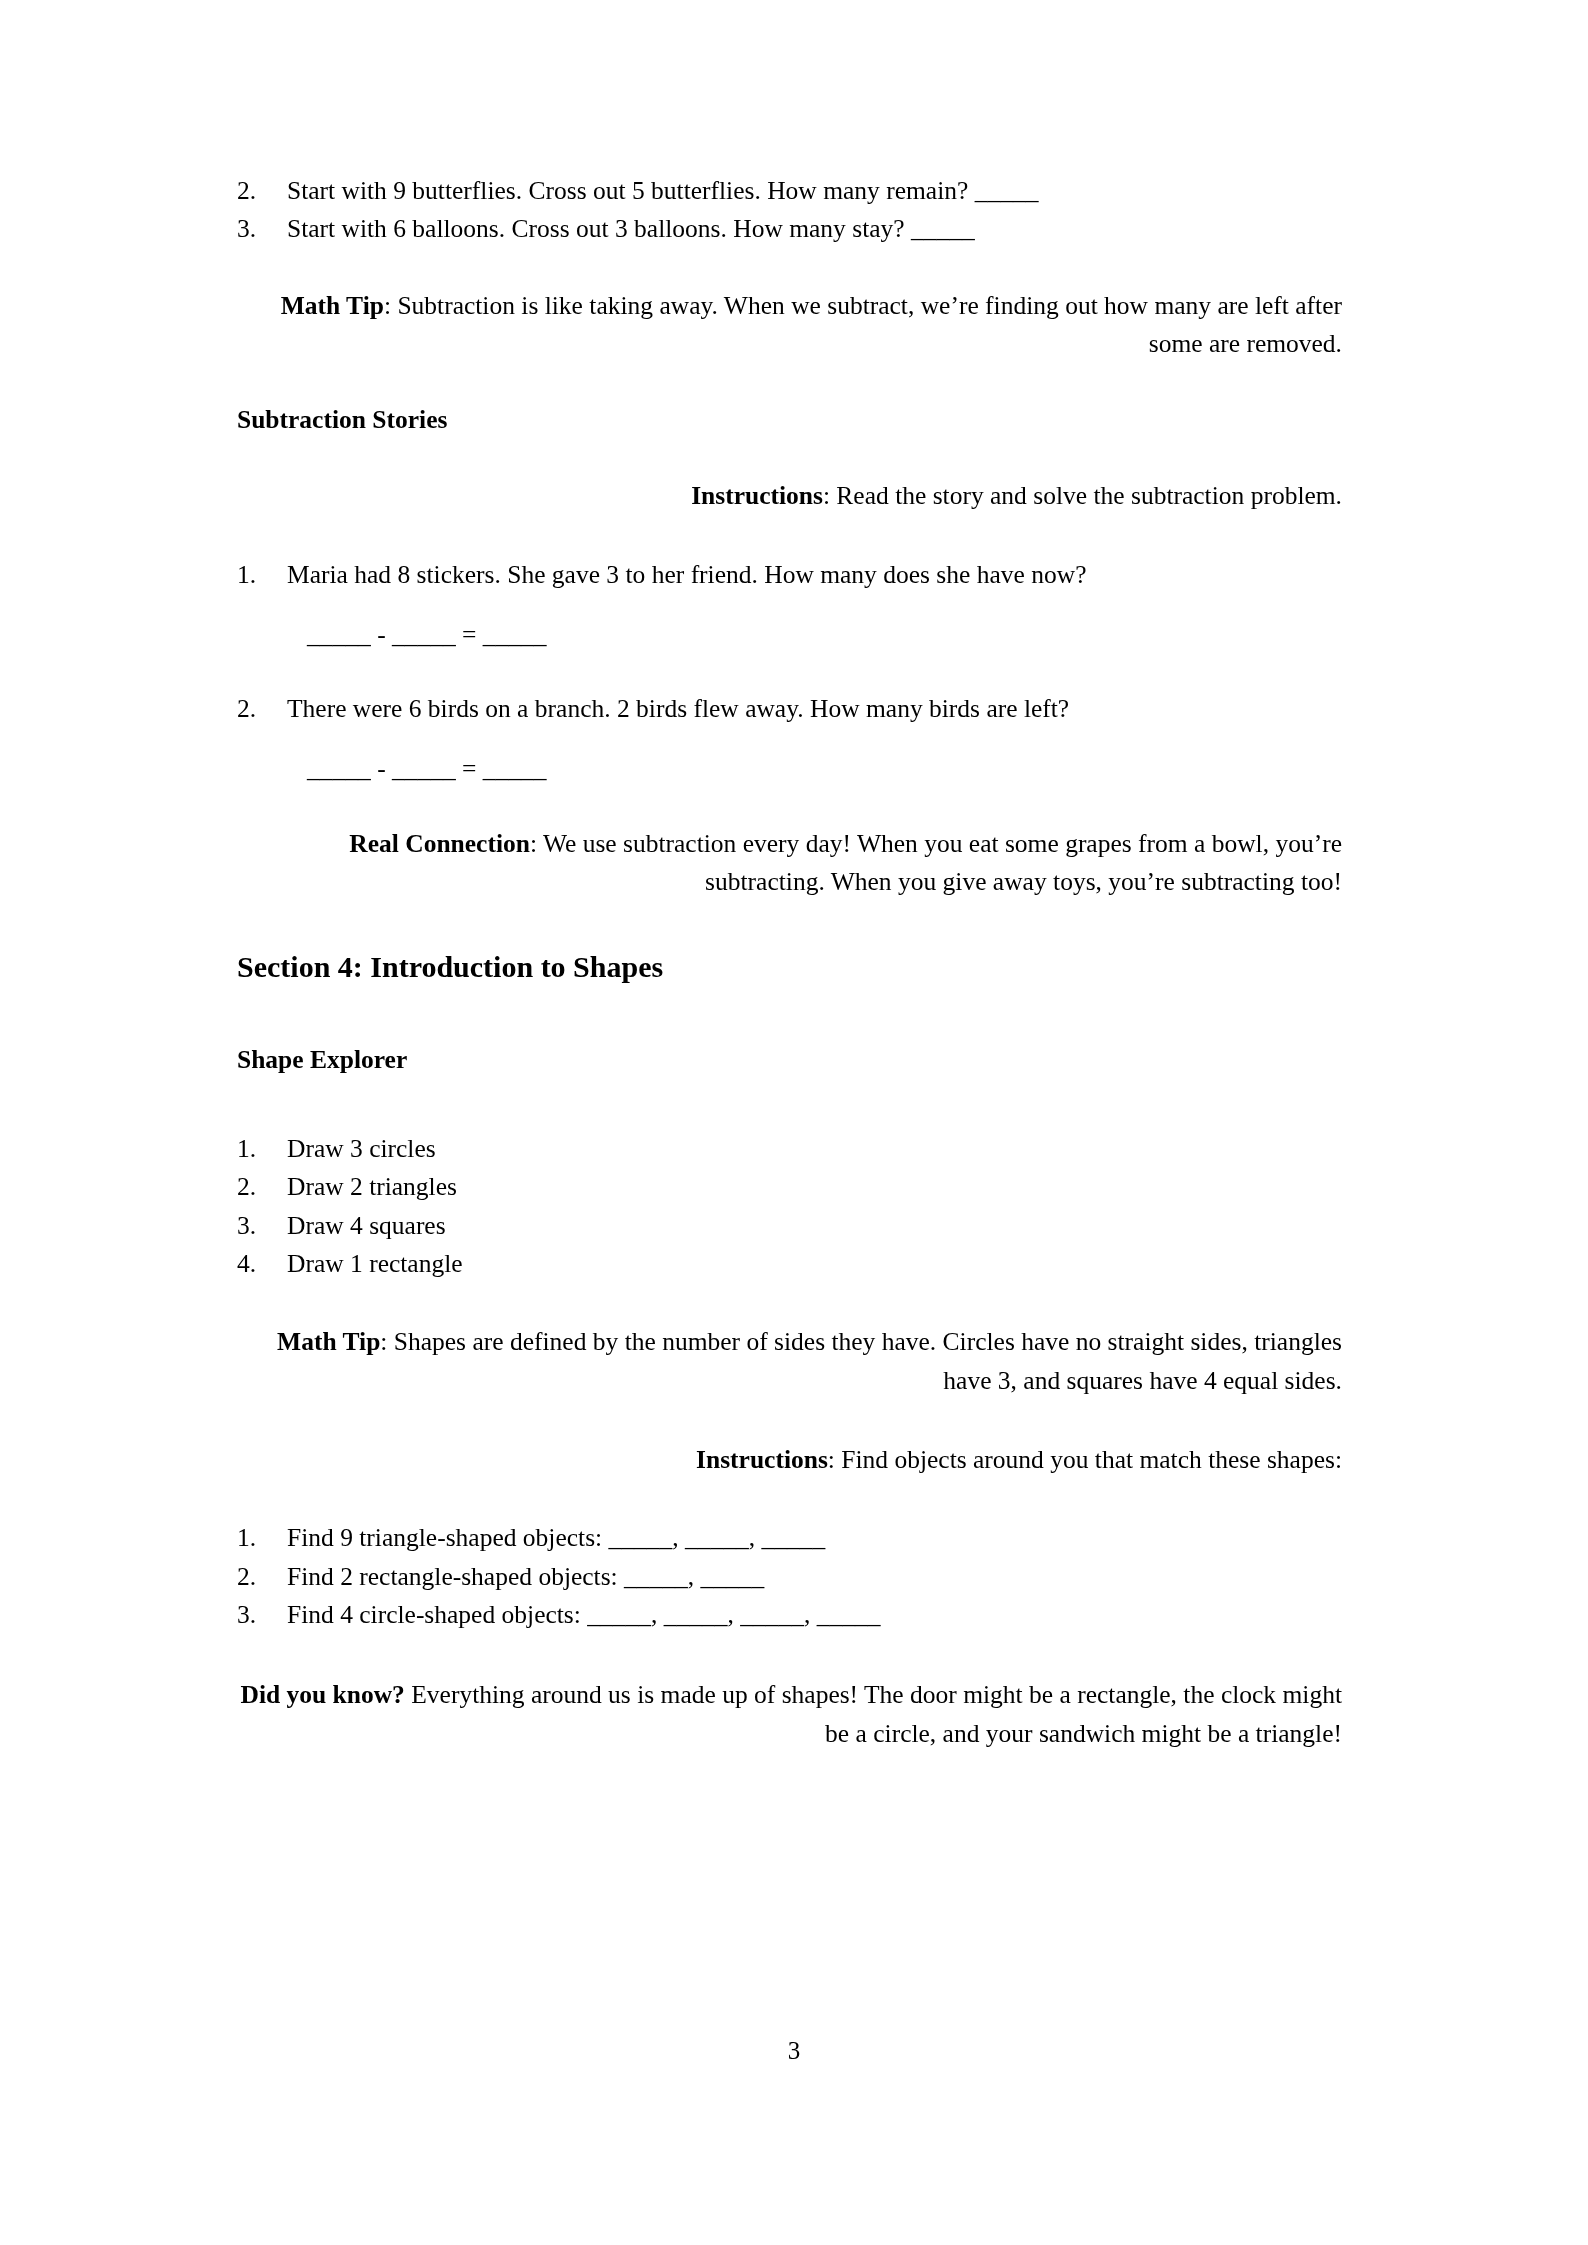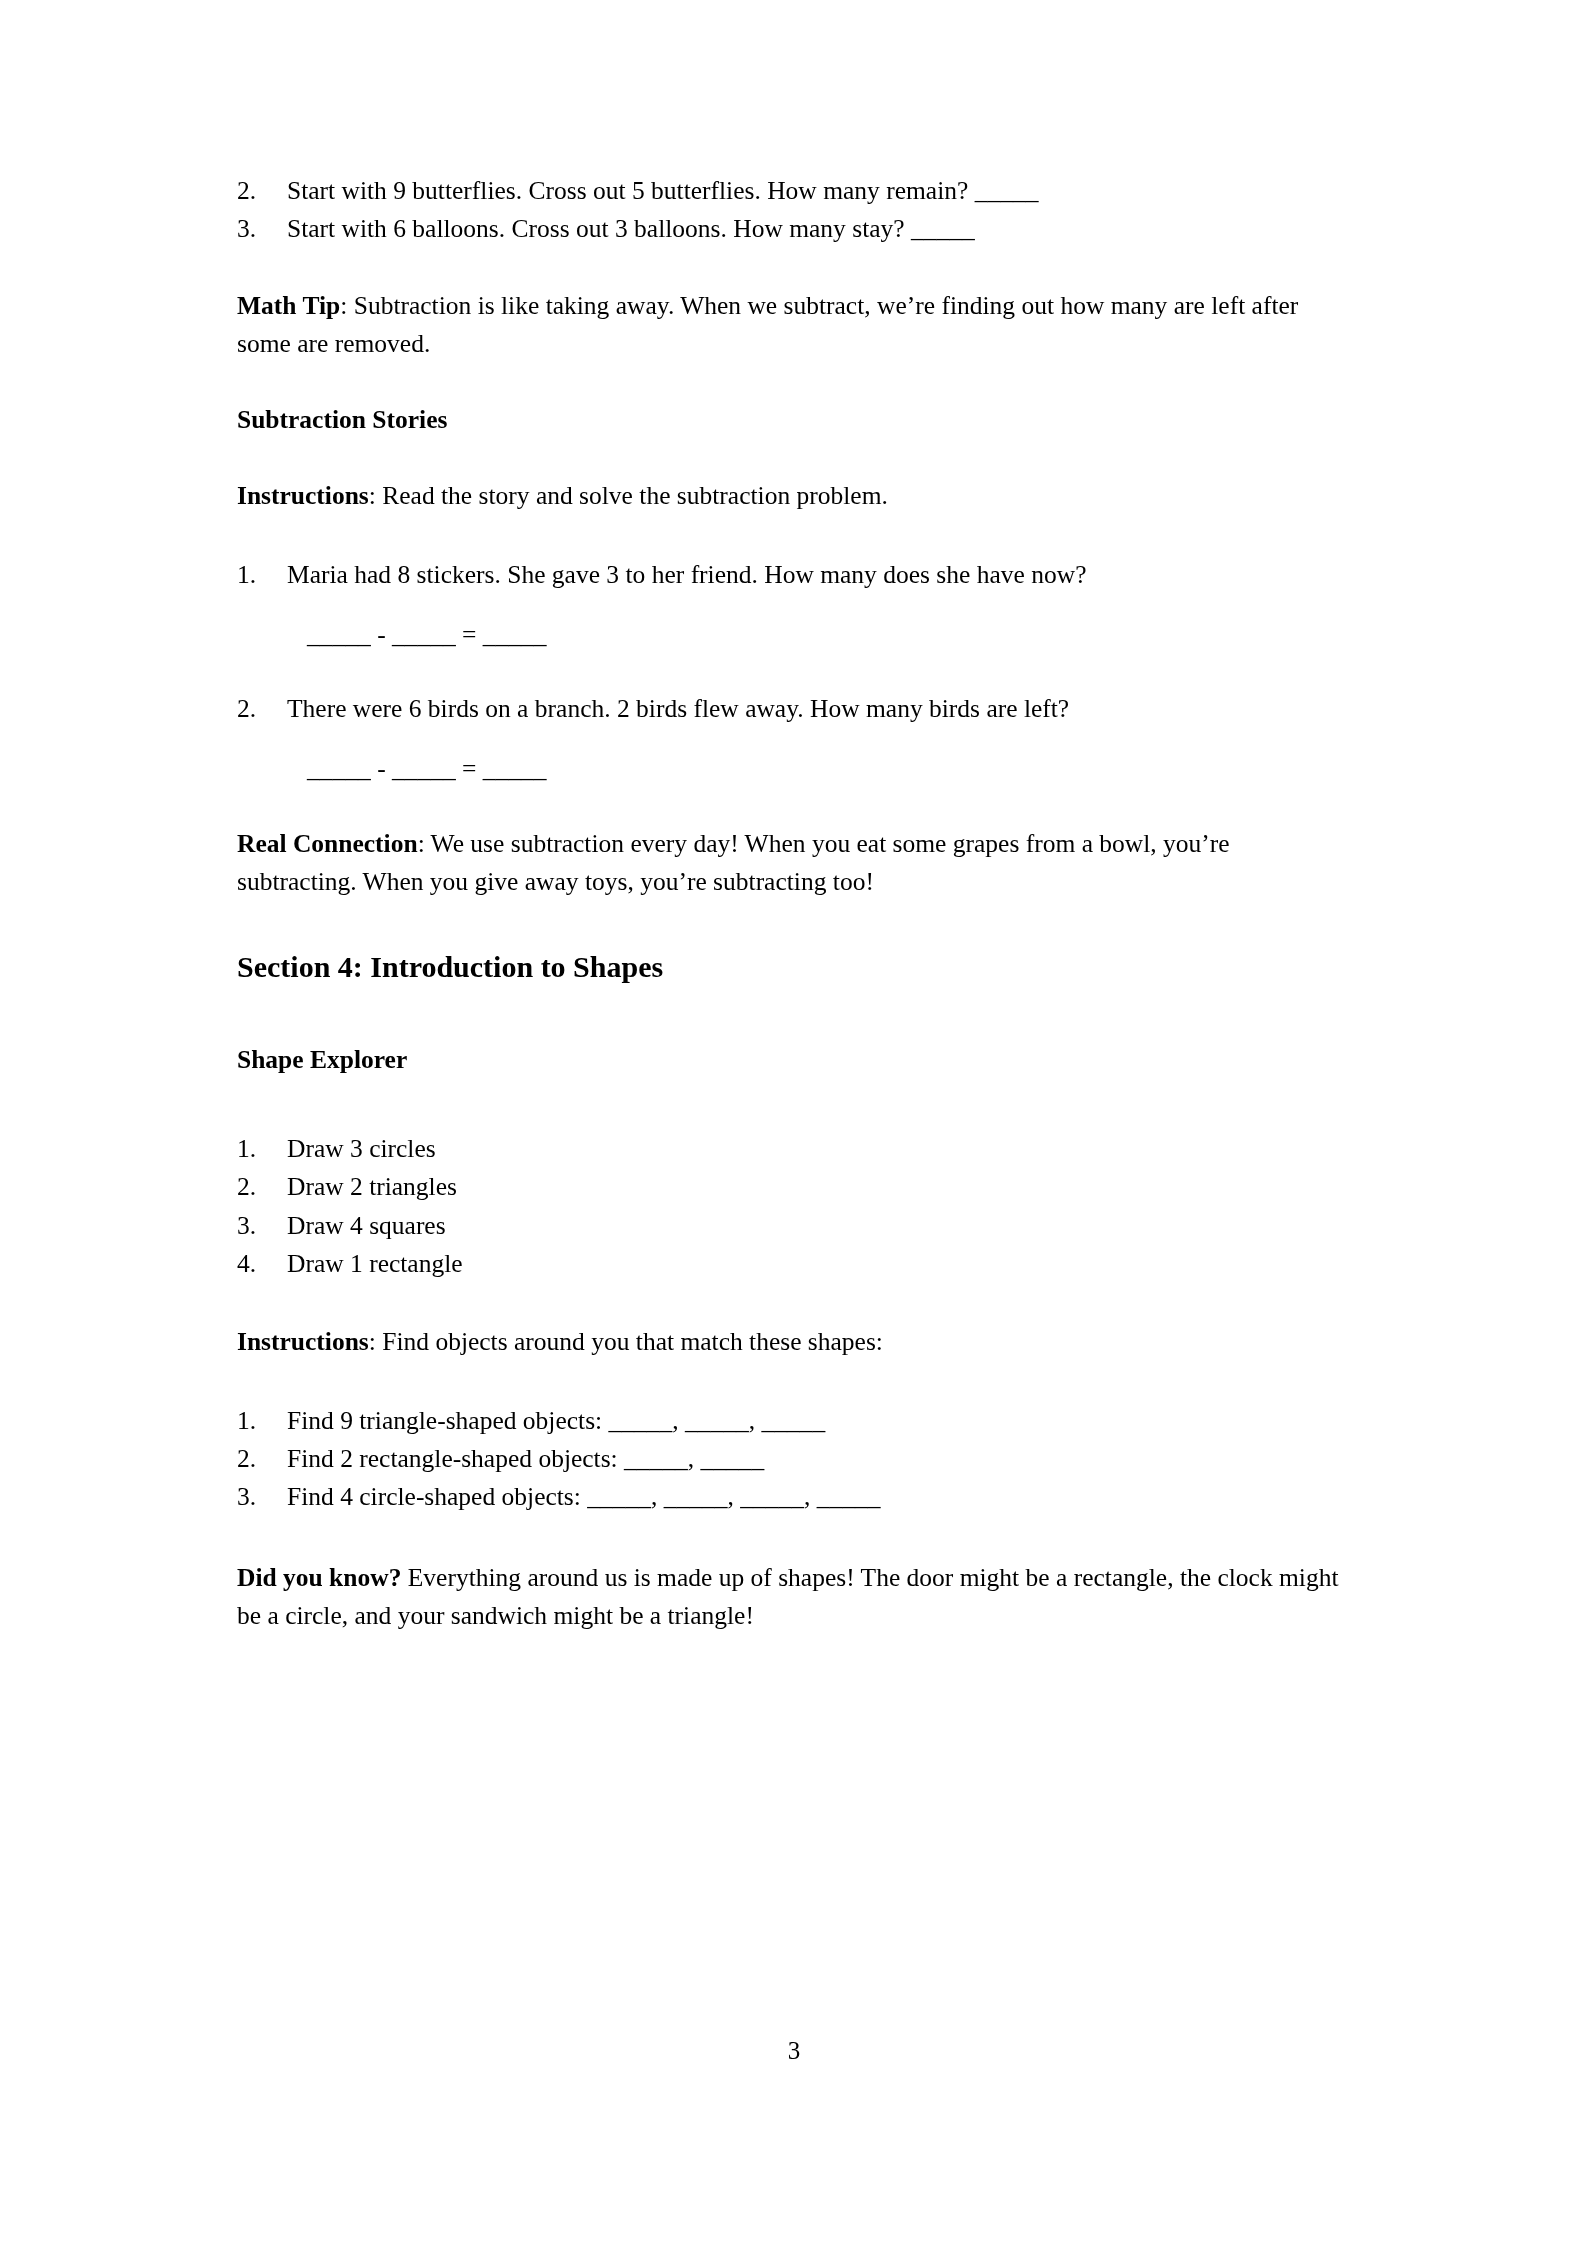--- a/index.html
+++ b/index.html
@@ -22,21 +22,21 @@
     left: 237px;
     top: 172px;
     width: 1105px;
   }
 
   
   .para {
     font-size: 25.5px;
     line-height: 1.52;
     margin: 0 0 32px 0;
-    text-align: left;
+    text-align: right;
   }
   .para .lead {
     font-weight: bold;
   }
 
   .subhead {
     font-size: 25.5px;
     font-weight: bold;
     line-height: 1.45;
     margin: 0 0 32px 0;
@@ -163,20 +163,23 @@
         <span class="num">2.</span><span>Draw 2 triangles</span>
       </li>
       <li>
         <span class="num">3.</span><span>Draw 4 squares</span>
       </li>
       <li>
         <span class="num">4.</span><span>Draw 1 rectangle</span>
       </li>
     </ol>
 
+    <p class="para" style="margin-bottom:40px;">
+      <span class="lead">Math Tip</span><span>: Shapes are defined by the number of sides they have. Circles have no straight sides, triangles have 3, and squares have 4 equal sides.</span>
+    </p>
 
 
     <p class="para" style="margin-bottom:40px;">
       <span class="lead">Instructions</span><span>: Find objects around you that match these shapes:</span>
     </p>
 
     <ol class="olist tight" style="margin-bottom:42px;">
       <li>
         <span class="num">1.</span><span>Find 9 triangle-shaped objects: </span><span class="blank">_____, _____, _____</span>
       </li>

